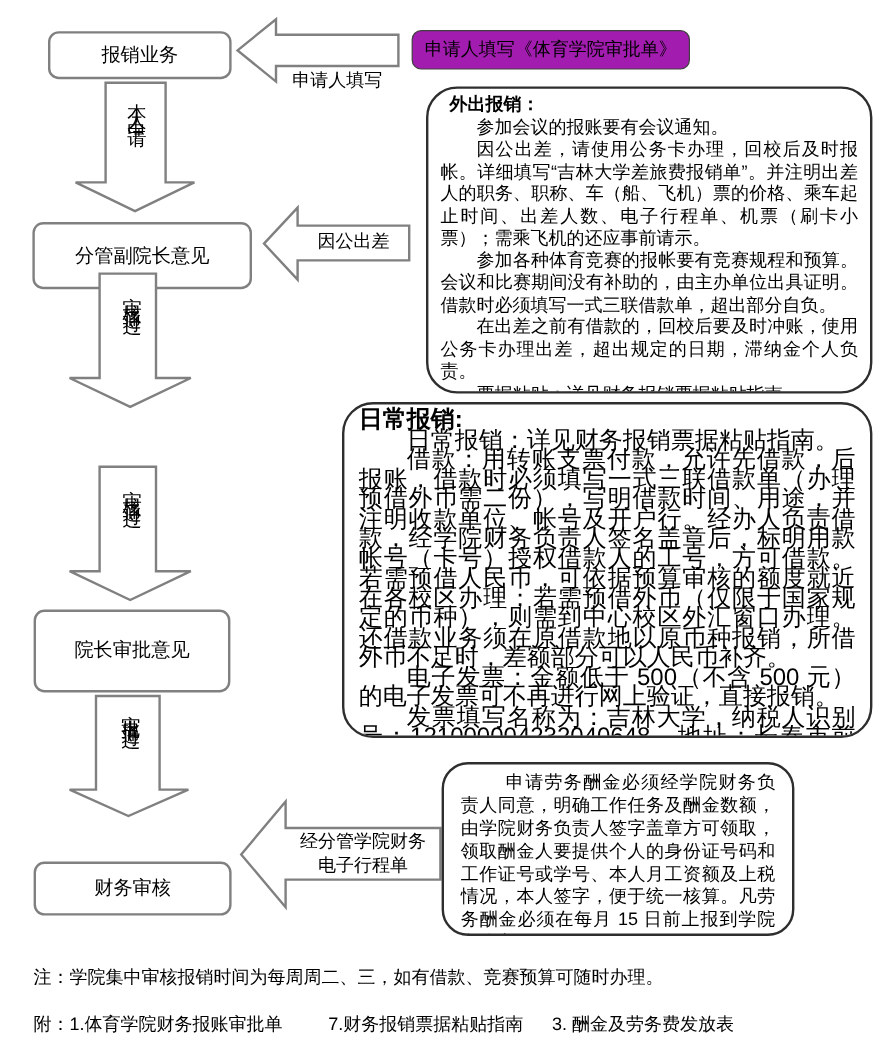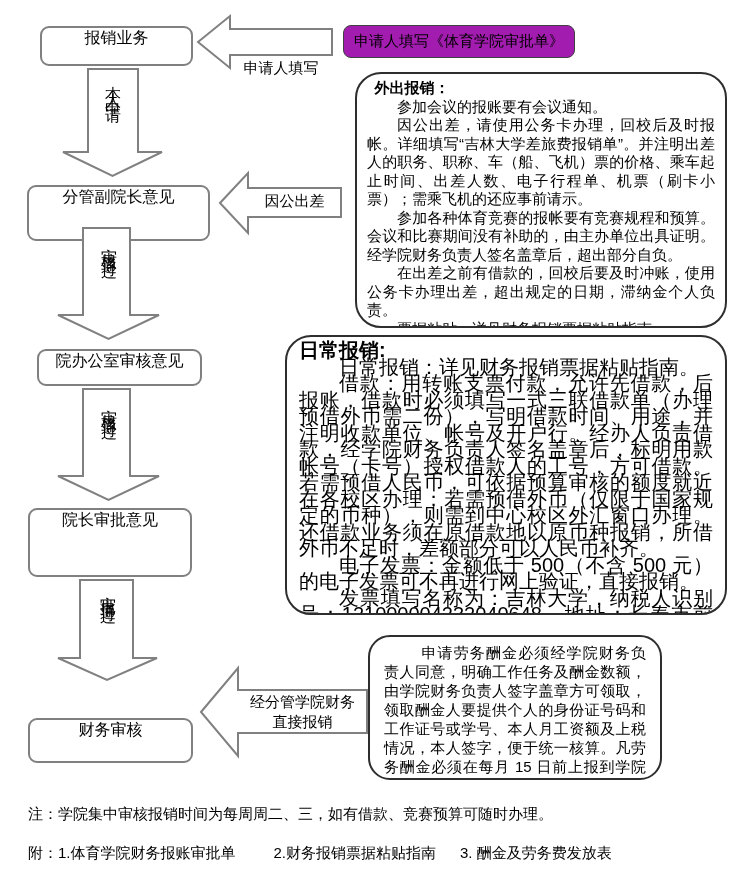--- a/index.html
+++ b/index.html
@@ -3,21 +3,21 @@
 <meta charset="utf-8">
 <style>
   html,body { margin:0; padding:0; background:#ffffff; }
   .canvas {
     position:relative; width:743px; height:880px; background:#fff;
     font-family:"Liberation Sans", sans-serif; color:#000; overflow:hidden;
   }
   .fbox {
     position:absolute; box-sizing:border-box; background:#fff;
     border:2px solid #808080; border-radius:9px;
-    display:flex; align-items:flex-start; justify-content:center;
+    display:flex; align-items:center; justify-content:center;
     font-size:16px; text-align:center;
   }
   .formbox {
     position:absolute; box-sizing:border-box; background:#a21caf;
     border:1px solid #404040; border-radius:8px;
     display:flex; align-items:center; justify-content:center;
     font-size:15px; text-align:center;
   }
   .bigbox {
     position:absolute; box-sizing:border-box; background:#fff;
@@ -78,35 +78,32 @@
     <svg width="123" height="62" viewBox="0 0 123 62">
       <polygon points="1,31 29,1 29,16 122,16 122,45 29,45 29,61" fill="#ffffff" stroke="#808080" stroke-width="2" stroke-linejoin="miter"></polygon>
     </svg>
     <div class="h-label" style="left:29px; top:16px; width:93px; height:29px;">因公出差</div>
   </div>
 
   <div class="bigbox panel-outside" style="left:355px; top:72px; width:372px; height:256px;">
     <p class="title">外出报销：</p>
     <p>参加会议的报账要有会议通知。</p>
     <p>因公出差，请使用公务卡办理，回校后及时报帐。详细填写“吉林大学差旅费报销单”。并注明出差人的职务、职称、车（船、飞机）票的价格、乘车起止时间、出差人数、电子行程单、机票（刷卡小票）；需乘飞机的还应事前请示。</p>
-    <p>参加各种体育竞赛的报帐要有竞赛规程和预算。会议和比赛期间没有补助的，由主办单位出具证明。经学院财务负责人签名盖章后，超出部分自负。</p>
+    <p>参加各种体育竞赛的报帐要有竞赛规程和预算。会议和比赛期间没有补助的，由主办单位出具证明。借款时必须填写一式三联借款单，超出部分自负。</p>
     <p>在出差之前有借款的，回校后要及时冲账，使用公务卡办理出差，超出规定的日期，滞纳金个人负责。</p>
     <p>票据粘贴：详见财务报销票据粘贴指南。</p>
   </div>
 
   <div class="arrow" style="left:57px; top:227px; width:103px; height:113px;">
     <svg width="103" height="113" viewBox="0 0 103 113">
       <polygon points="26,1 73,1 73,88 102,88 51.5,112 1,88 26,88" fill="#ffffff" stroke="#808080" stroke-width="2" stroke-linejoin="miter"></polygon>
     </svg>
     <div class="v-label" style="top:8px; letter-spacing:5px;">审核通过</div>
   </div>
 
-  <div class="fbox" style="left:37px; top:349px; width:165px; height:37px;">
-    <span>院办公室审核意见</span>
-  </div>
 
   <div class="arrow" style="left:57px; top:388px; width:103px; height:113px;">
     <svg width="103" height="113" viewBox="0 0 103 113">
       <polygon points="26,1 73,1 73,88 102,88 51.5,112 1,88 26,88" fill="#ffffff" stroke="#808080" stroke-width="2" stroke-linejoin="miter"></polygon>
     </svg>
     <div class="v-label" style="top:8px; letter-spacing:5px;">审核通过</div>
   </div>
 
   <div class="fbox" style="left:28px; top:508px; width:164px; height:69px;">
     <span>院长审批意见</span>
@@ -130,27 +127,27 @@
   <div class="fbox" style="left:28px; top:718px; width:165px; height:45px;">
     <span>财务审核</span>
   </div>
 
   <div class="arrow" style="left:200px; top:667px; width:168px; height:90px;">
     <svg width="168" height="90" viewBox="0 0 168 90">
       <polygon points="1,45 38,1 38,23 167,23 167,66 38,66 38,89" fill="#ffffff" stroke="#808080" stroke-width="2" stroke-linejoin="miter"></polygon>
     </svg>
     <div class="h-label" style="left:38px; top:22px; width:129px; height:45px;">
       <span>经分管学院财务</span>
-      <span>直接报销</span>
+      <span>电子行程单</span>
     </div>
   </div>
 
   <div class="bigbox panel-labor" style="left:368px; top:635px; width:294px; height:145px;">
     <p style="text-indent:2.5em;">申请劳务酬金必须经学院财务负责人同意，明确工作任务及酬金数额，由学院财务负责人签字盖章方可领取，领取酬金人要提供个人的身份证号码和工作证号或学号、本人月工资额及上税情况，本人签字，便于统一核算。凡劳务酬金必须在每月 15 日前上报到学院办公室。</p>
   </div>
 
   <div class="footer-line" style="left:28px; top:805px;">注：学院集中审核报销时间为每周周二、三，如有借款、竞赛预算可随时办理。</div>
 
   <div class="footer-line" style="left:28px; top:844px;">
-    <span>附：</span><span class="att-item">1.体育学院财务报账审批单</span><span class="att-item" style="margin-right:24px;">2.财务报销票据粘贴指南</span><span class="att-item">3. 酬金及劳务费发放表</span>
+    <span>附：</span><span class="att-item">1.体育学院财务报账审批单</span><span class="att-item" style="margin-right:24px;">7.财务报销票据粘贴指南</span><span class="att-item">3. 酬金及劳务费发放表</span>
   </div>
 
 </div>
 
 </body></html>

